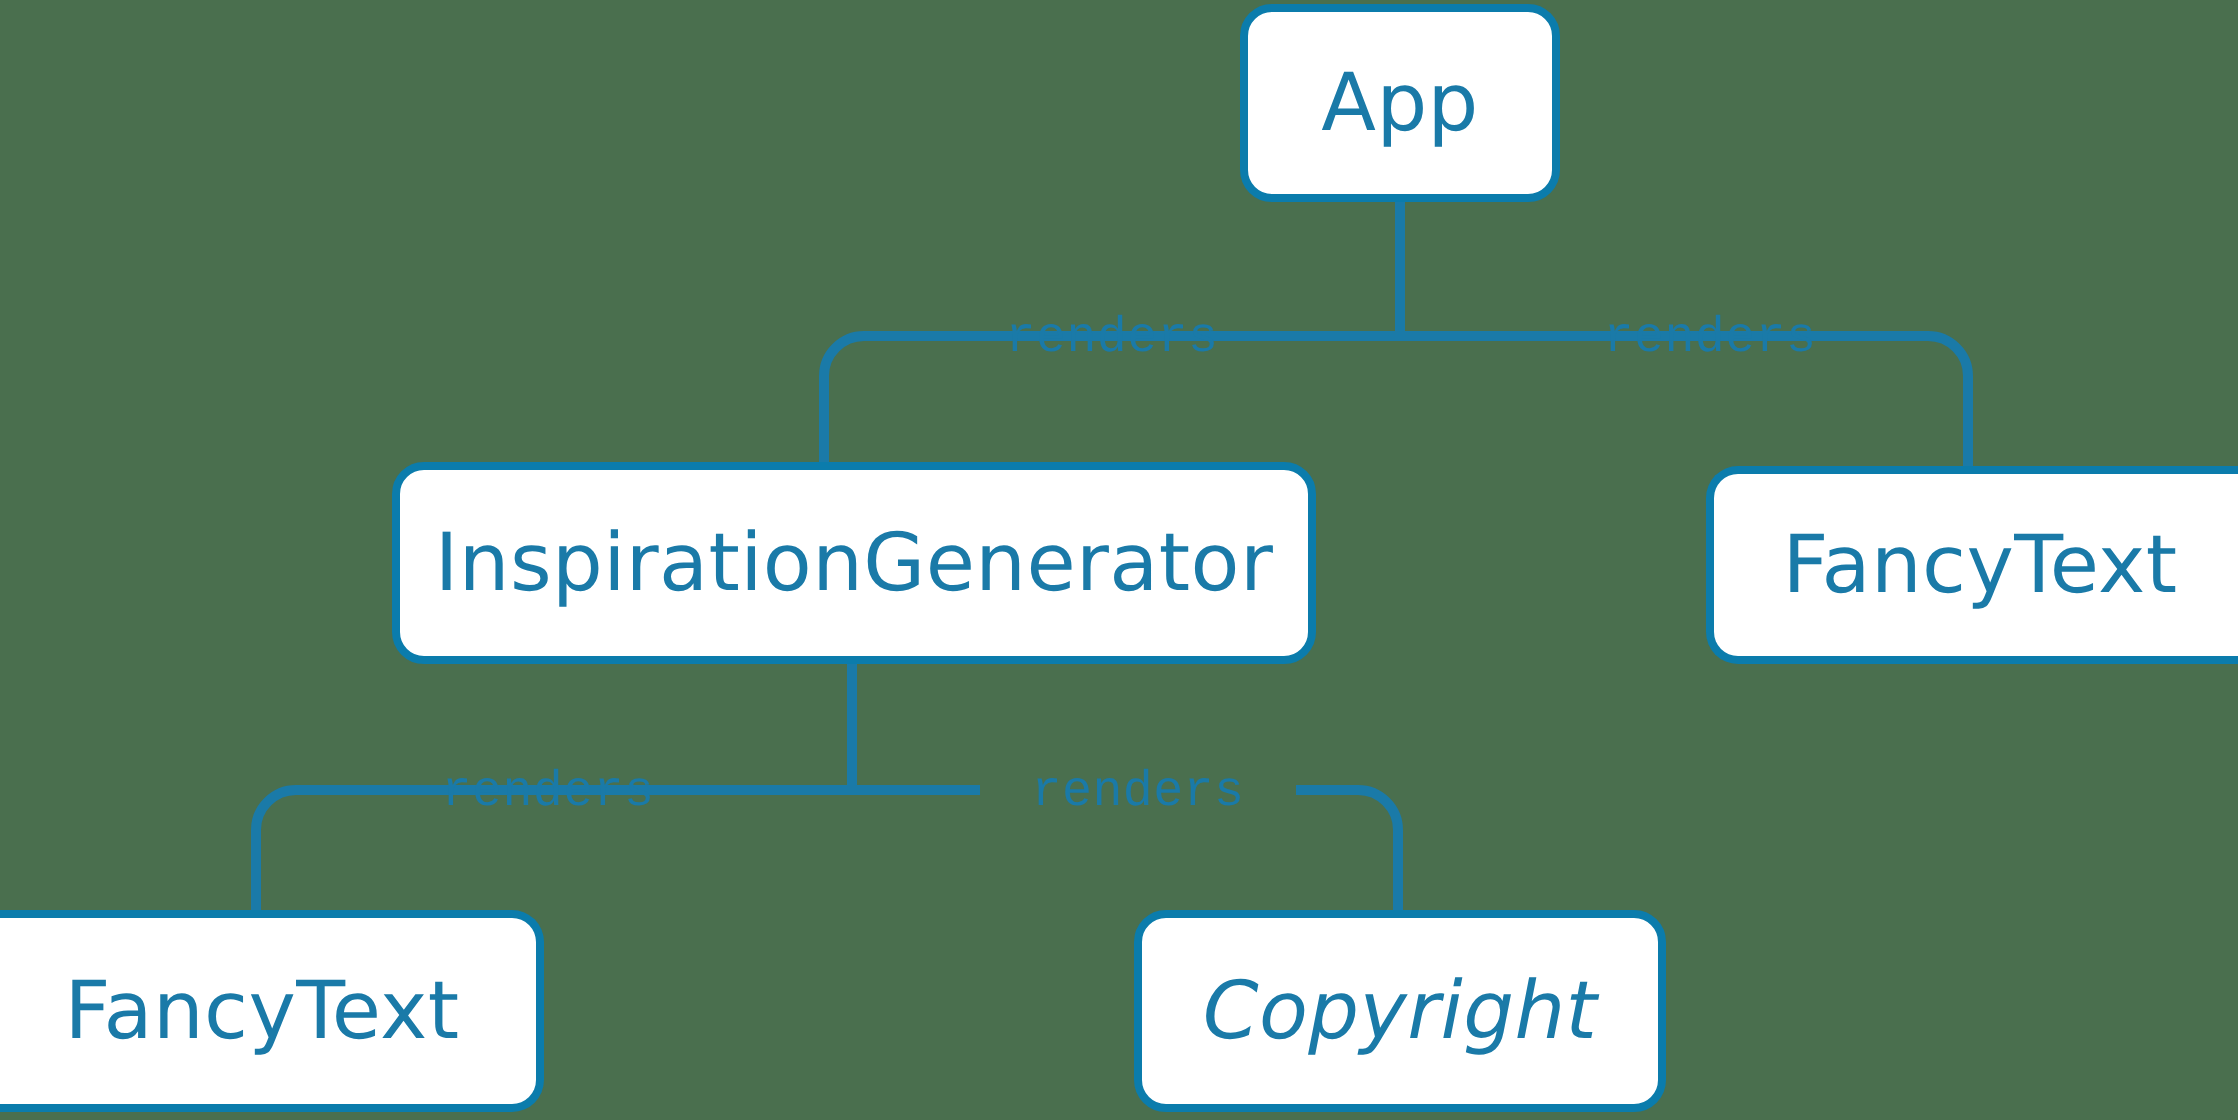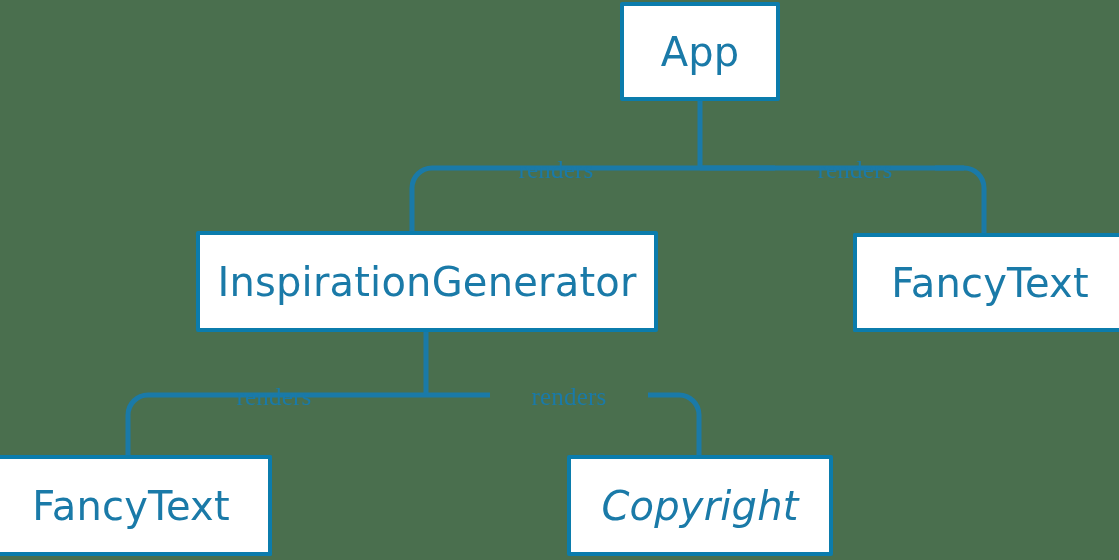--- a/index.html
+++ b/index.html
@@ -23,21 +23,21 @@
     top: 0;
     left: 0;
     width: 1119px;
     height: 560px;
   }
   .node {
     position: absolute;
     box-sizing: border-box;
     background: #ffffff;
     border: 4px solid #0b7cac;
-    border-radius: 2px;
+    border-radius: 16px;
     display: flex;
     align-items: center;
     justify-content: center;
     color: #1a7aa8;
     font-family: "DejaVu Sans", sans-serif;
     font-weight: 400;
     letter-spacing: 0.2px;
     white-space: nowrap;
   }
   .node-label {
@@ -84,21 +84,21 @@
     top: 455px;
     width: 266px;
     height: 101px;
     font-size: 40px;
     font-style: italic;
   }
   .edge-label {
     position: absolute;
     transform: translate(-50%, -50%);
     color: #1a7aa8;
-    font-family: Liberation Serif, serif;
+    font-family: Liberation Mono, monospace;
     font-size: 25px;
     font-weight: 500;
     letter-spacing: 0.2px;
     white-space: nowrap;
     line-height: 1;
   }
 </style>
 </head>
 <body>
 

